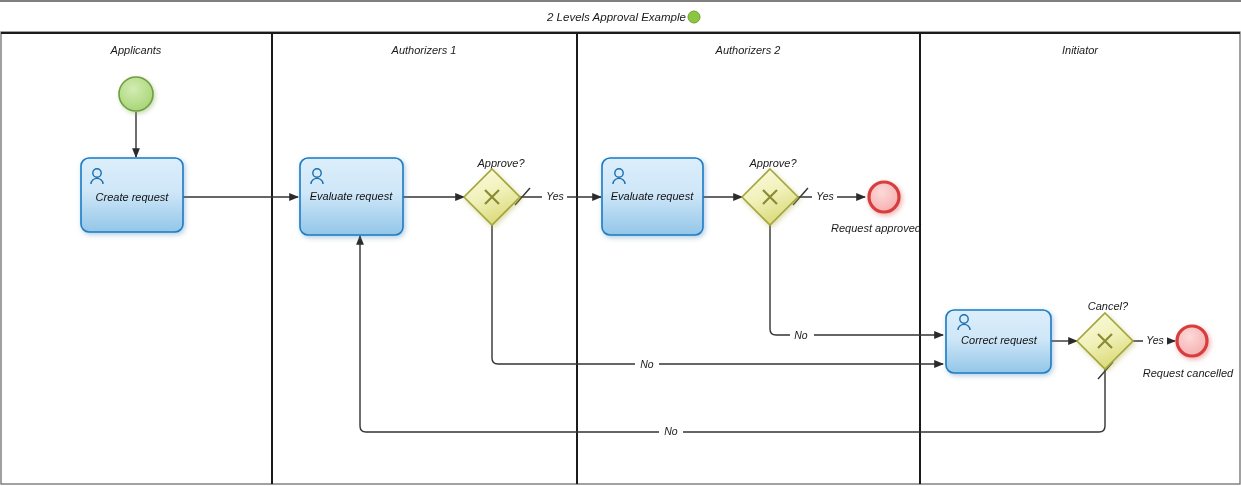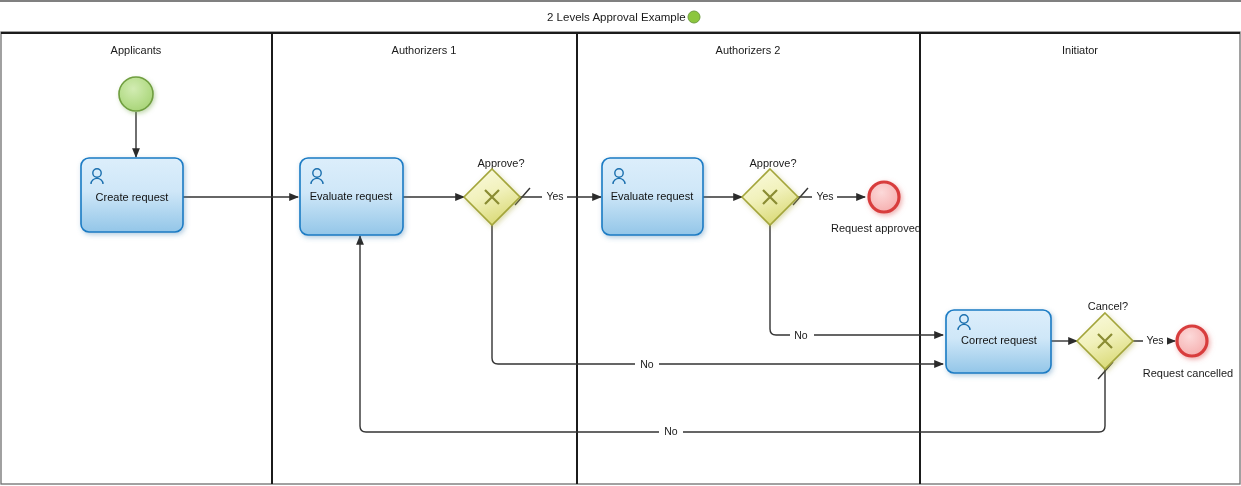--- a/index.html
+++ b/index.html
@@ -10,20 +10,21 @@
   }
   body {
     font-family: "Liberation Sans", sans-serif;
   }
   #canvas {
     position: relative;
     width: 1241px;
     height: 486px;
     background: #ffffff;
     overflow: hidden;
+    font-style: italic;
   }
   #diagram-svg {
     position: absolute;
     left: 0;
     top: 0;
     width: 1241px;
     height: 486px;
   }
   .ttl {
     font-size: 11.5px;

